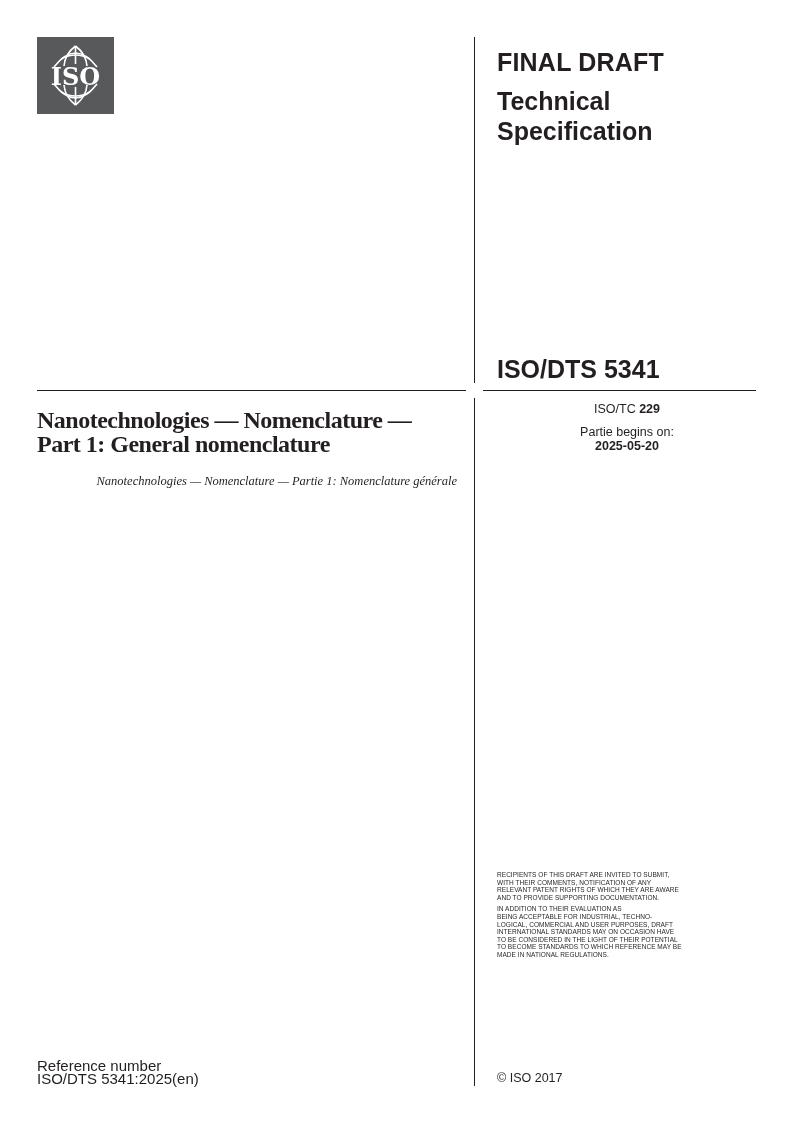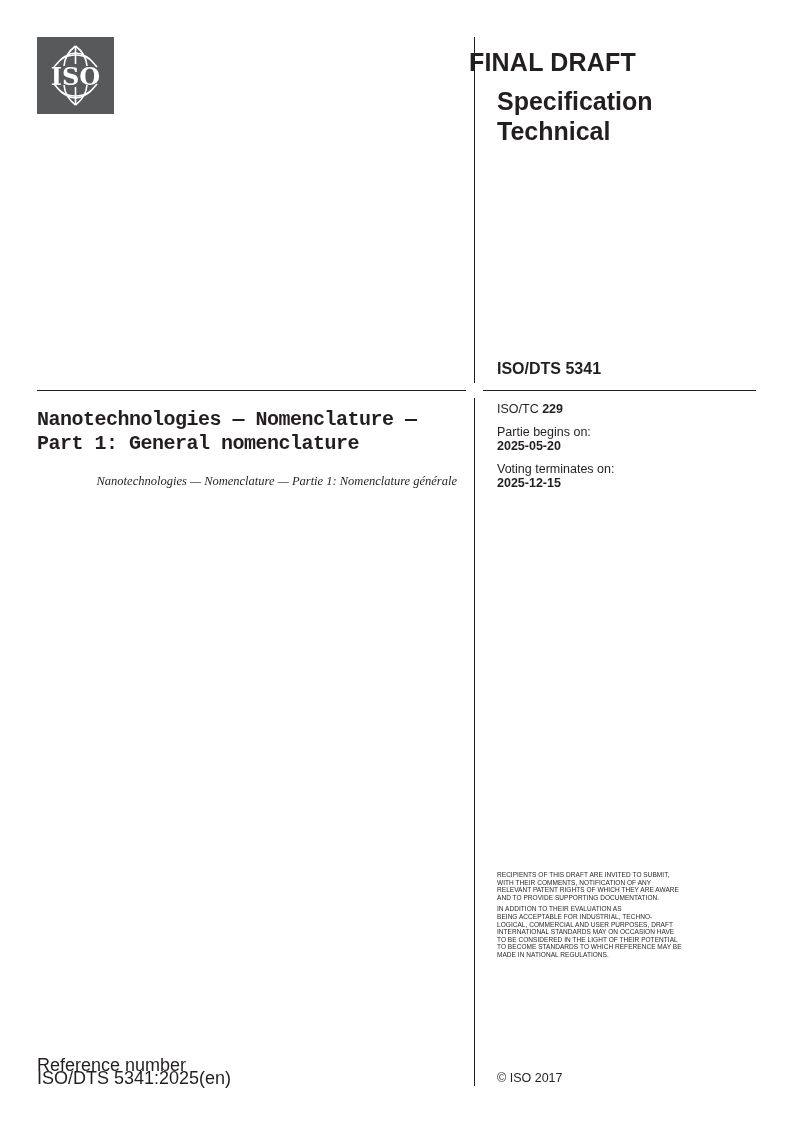--- a/index.html
+++ b/index.html
@@ -7,36 +7,36 @@
   .abs { position: absolute; }
 
   .logo { left: 37px; top: 37px; width: 77px; height: 77px; background: #58595b; text-align: right; }
   .logo svg { display: block; }
 
   .vdiv-top { left: 474px; top: 37px; width: 1px; height: 346px; background: #231f20; }
   .vdiv-bot { left: 474px; top: 398px; width: 1px; height: 688px; background: #231f20; }
   .hrule-left { left: 37px; top: 390px; width: 429px; height: 1px; background: #231f20; }
   .hrule-right { left: 483px; top: 390px; width: 273px; height: 1px; background: #231f20; }
 
-  .doc-status { left: 469px; top: 47px; font-size: 25px; font-weight: bold; line-height: 30px; letter-spacing: 0.2px; }
+  .doc-status { left: 497px; top: 47px; font-size: 25px; font-weight: bold; line-height: 30px; letter-spacing: 0.2px; }
   .doc-type { left: 497px; top: 86px; font-size: 25px; font-weight: bold; line-height: 30px; width: 260px; }
 
-  .doc-number { left: 497px; top: 354px; font-size: 16px; font-weight: bold; line-height: 30px; }
+  .doc-number { left: 497px; top: 354px; font-size: 25px; font-weight: bold; line-height: 30px; }
 
   .meta { left: 497px; top: 402px; font-size: 12.5px; line-height: 14px; width: 260px; }
-  .meta .row { margin-bottom: 9px; }
+  .meta .row { margin-bottom: 9px; text-align: center; }
   .meta b { font-weight: bold; }
 
-  .title-en { left: 37px; top: 408px; width: 420px; font-family: Liberation Mono, monospace; font-size: 20px; font-weight: bold; line-height: 24px; letter-spacing: -0.5px; }
+  .title-en { left: 37px; top: 408px; width: 420px; font-family: Liberation Serif, serif; font-size: 24px; font-weight: bold; line-height: 24px; letter-spacing: -0.5px; }
   .title-fr { left: 37px; top: 474px; width: 420px; font-family: "Liberation Serif", serif; font-style: italic; font-size: 12.5px; line-height: 14px; text-align: right; }
 
   .notice { left: 497px; top: 871px; width: 270px; font-size: 6.5px; line-height: 7.6px; color: #231f20; letter-spacing: 0.05px; }
   .notice p { margin: 0 0 4px 0; white-space: pre-line; }
 
-  .ref { left: 37px; top: 1059px; font-size: 18px; line-height: 13px; }
+  .ref { left: 37px; top: 1059px; font-size: 15px; line-height: 13px; }
   .copyright { left: 497px; top: 1071px; font-size: 12.5px; line-height: 14px; }
 </style>
 </head>
 <body>
 
 <div class="abs logo">
   <svg width="77" height="77" viewBox="0 0 77 77">
     <g fill="none" stroke="#ffffff" stroke-width="1.6">
       <path d="M17 30 Q38.5 2 60 30"></path>
       <path d="M24 22 Q38.5 14 53 22"></path>
@@ -53,41 +53,37 @@
   </svg>
 </div>
 
 <div class="abs vdiv-top"></div>
 <div class="abs vdiv-bot"></div>
 <div class="abs hrule-left"></div>
 <div class="abs hrule-right"></div>
 
 <div class="abs doc-status">FINAL DRAFT</div>
 <div class="abs doc-type">
+  <div>Technical</div>
   <div>Specification</div>
-  <div>Technical</div>
 </div>
 
 <div class="abs doc-number">ISO/DTS 5341</div>
 
 <div class="abs title-en">Nanotechnologies — Nomenclature — Part 1: General nomenclature</div>
 <div class="abs title-fr">Nanotechnologies — Nomenclature — Partie 1: Nomenclature générale</div>
 
 <div class="abs meta">
   <div class="row">
     <span>ISO/TC</span>
     <b>229</b>
   </div>
   <div class="row">
     <div>Partie begins on:</div>
     <b>2025-05-20</b>
-  </div>
-  <div class="row">
-    <div>Voting terminates on:</div>
-    <b>2025-12-15</b>
   </div>
 </div>
 
 <div class="abs notice">
   <p>RECIPIENTS OF THIS DRAFT ARE INVITED TO SUBMIT,
 WITH THEIR COMMENTS, NOTIFICATION OF ANY
 RELEVANT PATENT RIGHTS OF WHICH THEY ARE AWARE
 AND TO PROVIDE SUPPORTING DOCUMENTATION.</p>
   <p>IN ADDITION TO THEIR EVALUATION AS
 BEING ACCEPTABLE FOR INDUSTRIAL, TECHNO-

